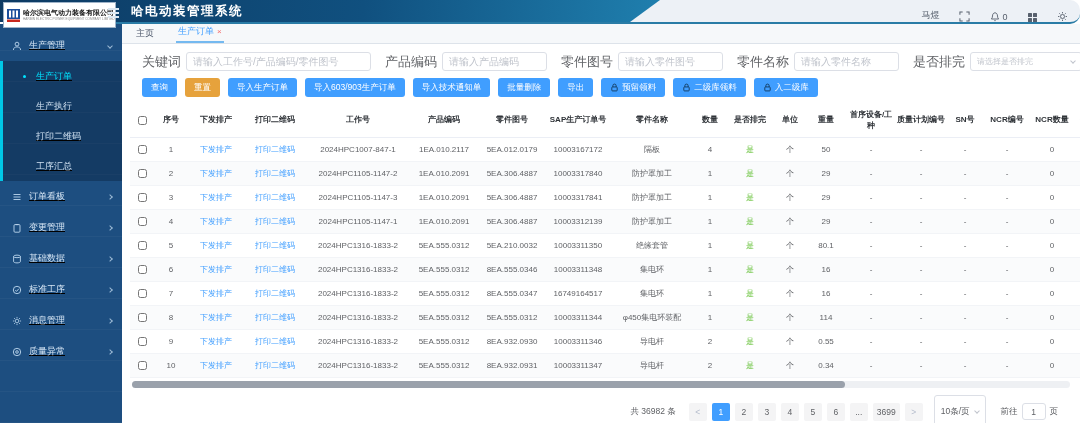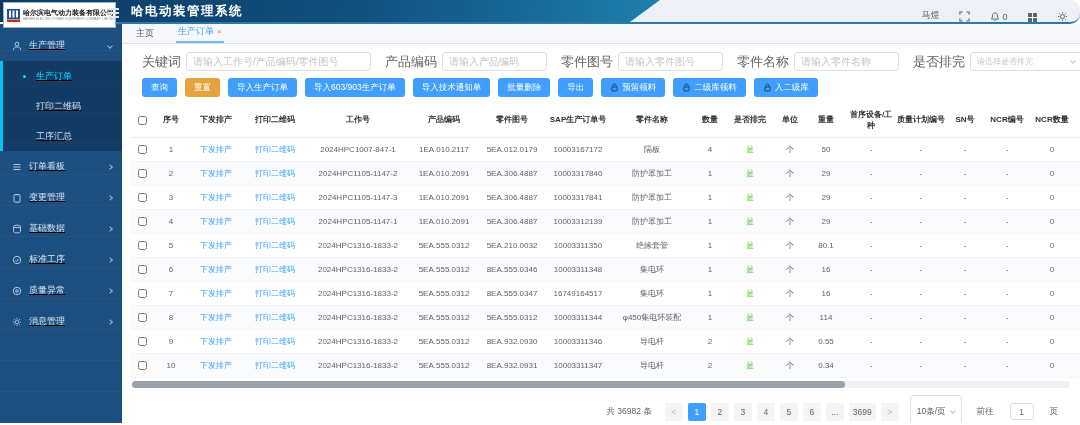--- a/index.html
+++ b/index.html
@@ -95,21 +95,21 @@
   
   .pagination { display:flex; justify-content:flex-end; align-items:center; gap:5px; font-size:8.5px;
     color:#606266; padding:4px 14px 8px 0; }
   .pg-total { margin-right:8px; }
   .pg-btn { min-width:18px; height:18px; line-height:18px; text-align:center; background:#f4f4f5;
     border:none; border-radius:2px; color:#606266; font-size:8.5px; cursor:pointer; padding:0 4px; font-family:inherit; }
   .pg-btn.nav { color:#b4bccc; }
   .pg-btn.active { background:#409EFF; color:#fff; }
   .pg-size { height:18px; border:1px solid #dcdfe6; border-radius:3px; display:flex; align-items:center;
     gap:5px; padding:16px 6px; color:#606266; cursor:pointer; margin-left:6px; background:#fff; }
-  .pg-goto { display:flex; align-items:center; gap:16px; margin-left:10px; }
+  .pg-goto { display:flex; align-items:center; gap:4px; margin-left:10px; }
   .pg-goto input { width:24px; height:17px; border:1px solid #dcdfe6; border-radius:3px; text-align:center;
     font-size:8.5px; color:#606266; outline:none; font-family:inherit; }
   svg { display:block; }
 </style>
 </head>
 <body>
 
 <header class="topbar">
   <div class="band"></div>
   <div class="logo-box">
@@ -173,20 +173,24 @@
       <span class="menu-label">生产管理</span>
       <span class="chev chev-down"></span>
     </div>
     <div class="submenu">
       <div class="submenu-item active">
         <span class="dot"></span>
         <span>生产订单</span>
       </div>
       <div class="submenu-item">
 
+        <span>生产执行</span>
+      </div>
+      <div class="submenu-item">
+
         <span>打印二维码</span>
       </div>
       <div class="submenu-item">
 
         <span>工序汇总</span>
       </div>
     </div>
 
     <div class="menu-group">
       <span class="menu-icon">
@@ -222,36 +226,36 @@
         <svg width="10" height="10" viewBox="0 0 10 10" fill="none" stroke="#bcd7ee" stroke-width="0.9">
           <circle cx="5" cy="5" r="3.7"></circle>
             <path d="M3.3 5.1l1.2 1.3 2.3-2.6"></path>
         </svg>
       </span>
       <span class="menu-label">标准工序</span>
       <span class="chev chev-right"></span>
     </div>
     <div class="menu-group">
       <span class="menu-icon">
+        <svg width="10" height="10" viewBox="0 0 11 11" fill="none" stroke="#bcd7ee" stroke-width="0.9">
+          <circle cx="5.5" cy="5.5" r="2"></circle>
+          <path d="M5.5 1v1.4M5.5 8.6V10M1 5.5h1.4M8.6 5.5H10M2.3 2.3l1 1M7.7 7.7l1 1M8.7 2.3l-1 1M3.3 7.7l-1 1"></path>
+        </svg>
+      </span>
+      <span class="menu-label">消息管理</span>
+      <span class="chev chev-right"></span>
+    </div>
+    <div class="menu-group">
+      <span class="menu-icon">
         <svg width="10" height="10" viewBox="0 0 10 10" fill="none" stroke="#bcd7ee" stroke-width="0.9">
           <circle cx="5" cy="5" r="3.7"></circle>
             <circle cx="5" cy="5" r="1.3"></circle>
         </svg>
       </span>
       <span class="menu-label">质量异常</span>
-      <span class="chev chev-right"></span>
-    </div>
-    <div class="menu-group">
-      <span class="menu-icon">
-        <svg width="10" height="10" viewBox="0 0 11 11" fill="none" stroke="#bcd7ee" stroke-width="0.9">
-          <circle cx="5.5" cy="5.5" r="2"></circle>
-          <path d="M5.5 1v1.4M5.5 8.6V10M1 5.5h1.4M8.6 5.5H10M2.3 2.3l1 1M7.7 7.7l1 1M8.7 2.3l-1 1M3.3 7.7l-1 1"></path>
-        </svg>
-      </span>
-      <span class="menu-label">消息管理</span>
       <span class="chev chev-right"></span>
     </div>
   </aside>
 
   <main class="main">
     <div class="tabbar">
       <span class="tab">主页</span>
       <span class="tab active">
         <span>生产订单</span>
         <span class="tab-close">×</span>

